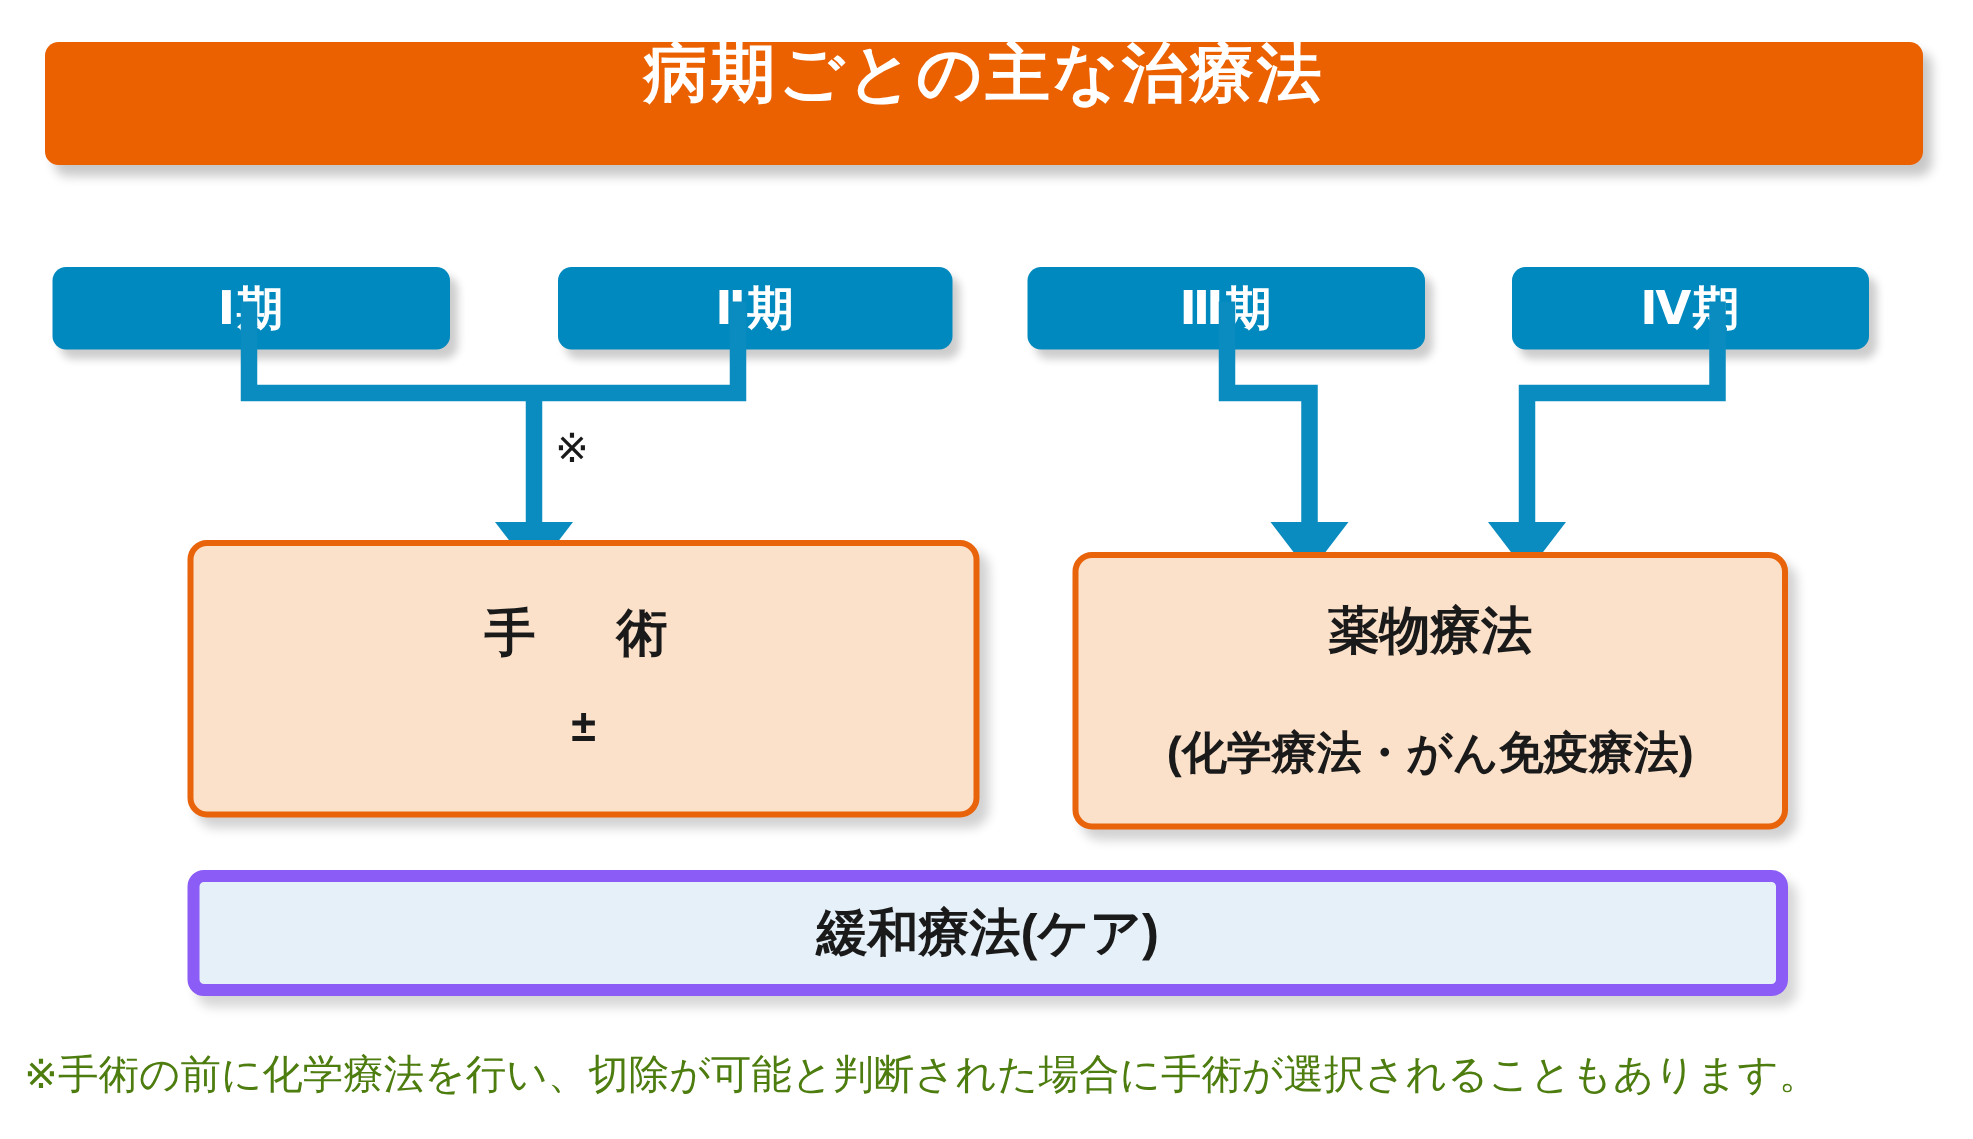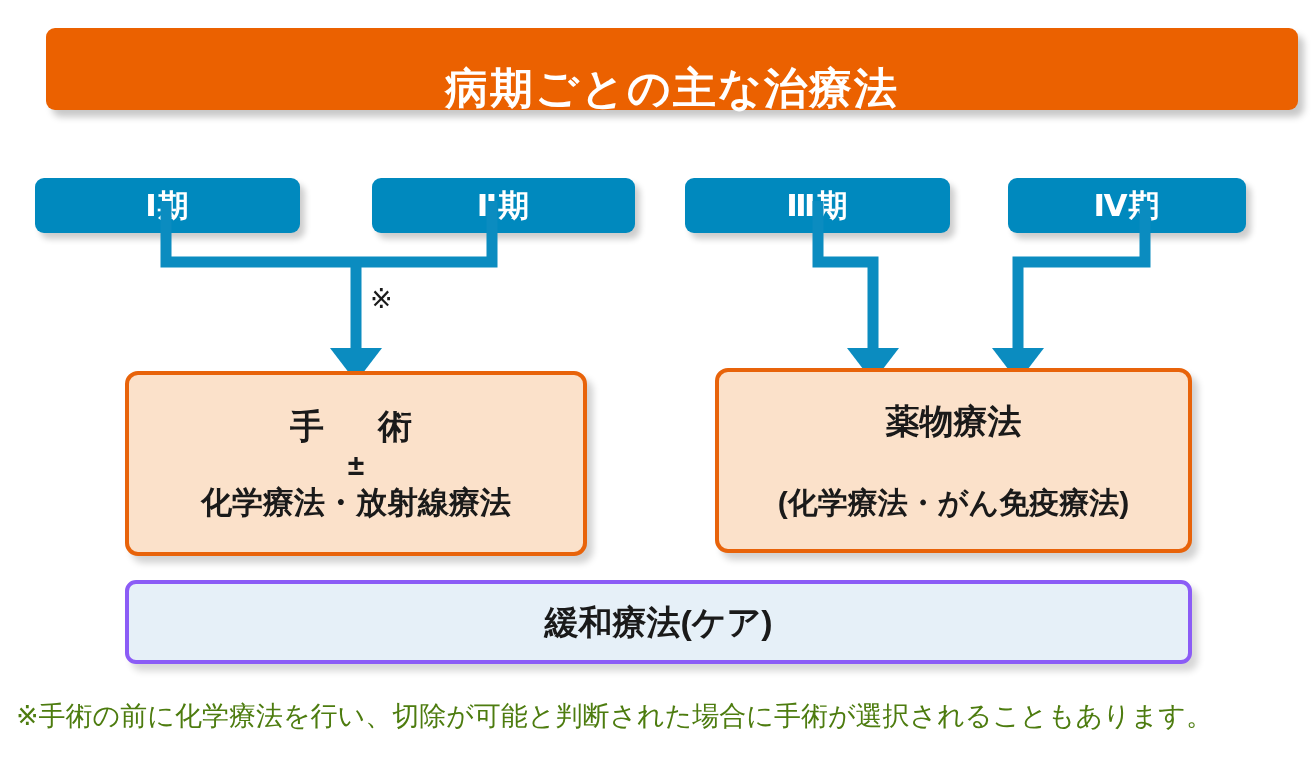--- a/index.html
+++ b/index.html
@@ -15,29 +15,29 @@
     position: relative;
     width: 1315px;
     height: 759px;
     background: #ffffff;
     overflow: hidden;
   }
 
   
   .title-bar {
     position: absolute;
-    left: 46px;
+    left: 30px;
     top: 28px;
     width: 1252px;
     height: 82px;
     background: #EB6100;
     border-radius: 9px;
     box-shadow: 6px 7px 7px rgba(0,0,0,0.22);
     display: flex;
-    align-items: flex-end;
+    align-items: flex-start;
     justify-content: center;
     box-sizing: border-box;
   }
   .title-bar .title-text {
     color: #ffffff;
     font-size: 43px;
     font-weight: bold;
     letter-spacing: 2px;
     line-height: 1;
     white-space: nowrap;
@@ -100,23 +100,24 @@
     box-shadow: 6px 7px 7px rgba(0,0,0,0.18);
     display: flex;
     flex-direction: column;
     align-items: center;
     justify-content: center;
     box-sizing: border-box;
     color: #1a1a1a;
   }
   #treat-surgery {
     left: 125px;
-    top: 371px;
-    width: 462px;
+    top: 360px;
+    width: 528px;
     height: 185px;
+    gap: 24px;
   }
   #treat-drug {
     left: 715px;
     top: 368px;
     width: 477px;
     height: 185px;
     gap: 40px;
   }
   .line-main {
     font-size: 34px;
@@ -150,21 +151,21 @@
   }
 
   
   #palliative-box {
     position: absolute;
     left: 125px;
     top: 580px;
     width: 1067px;
     height: 84px;
     background: #E6F0F8;
-    border: 4px solid #8b5cf6;
+    border: 8px solid #8b5cf6;
     border-radius: 11px;
     box-shadow: 6px 7px 7px rgba(0,0,0,0.16);
     display: flex;
     align-items: center;
     justify-content: center;
     box-sizing: border-box;
   }
   #palliative-box .palliative-text {
     font-size: 34px;
     font-weight: bold;
@@ -226,21 +227,20 @@
       <polygon points="847,348 899,348 873,382"></polygon>
       <polygon points="992,348 1044,348 1018,382"></polygon>
     </g>
   </svg>
 
   <span class="note-mark">※</span>
 
   <div class="treat-box" id="treat-surgery">
     <div class="line-main">手　術</div>
     <div class="line-plusminus">±</div>
-    <div class="line-sub-bold">化学療法・放射線療法</div>
   </div>
 
   <div class="treat-box" id="treat-drug">
     <div class="line-drug-main">薬物療法</div>
     <div class="line-drug-sub">(化学療法・がん免疫療法)</div>
   </div>
 
   <div id="palliative-box">
     <span class="palliative-text">緩和療法(ケア)</span>
   </div>

